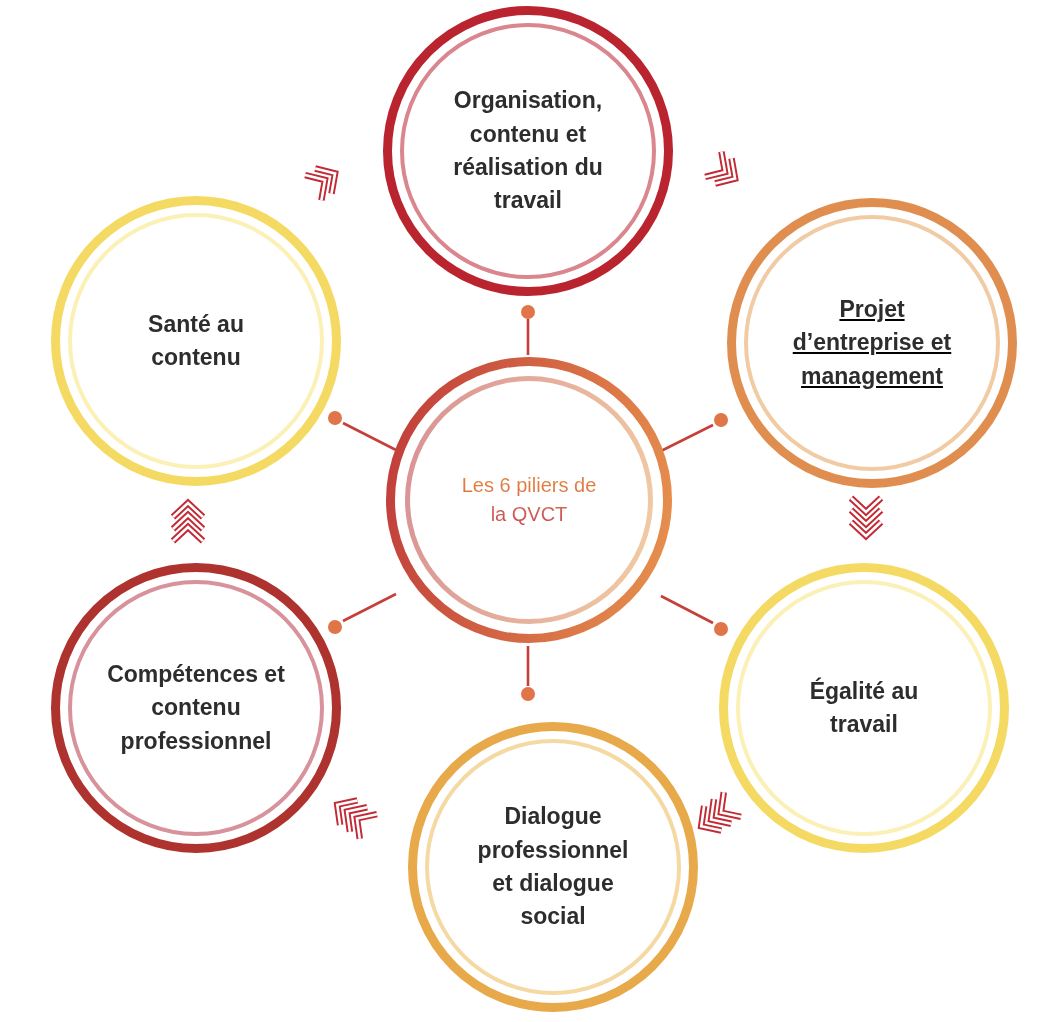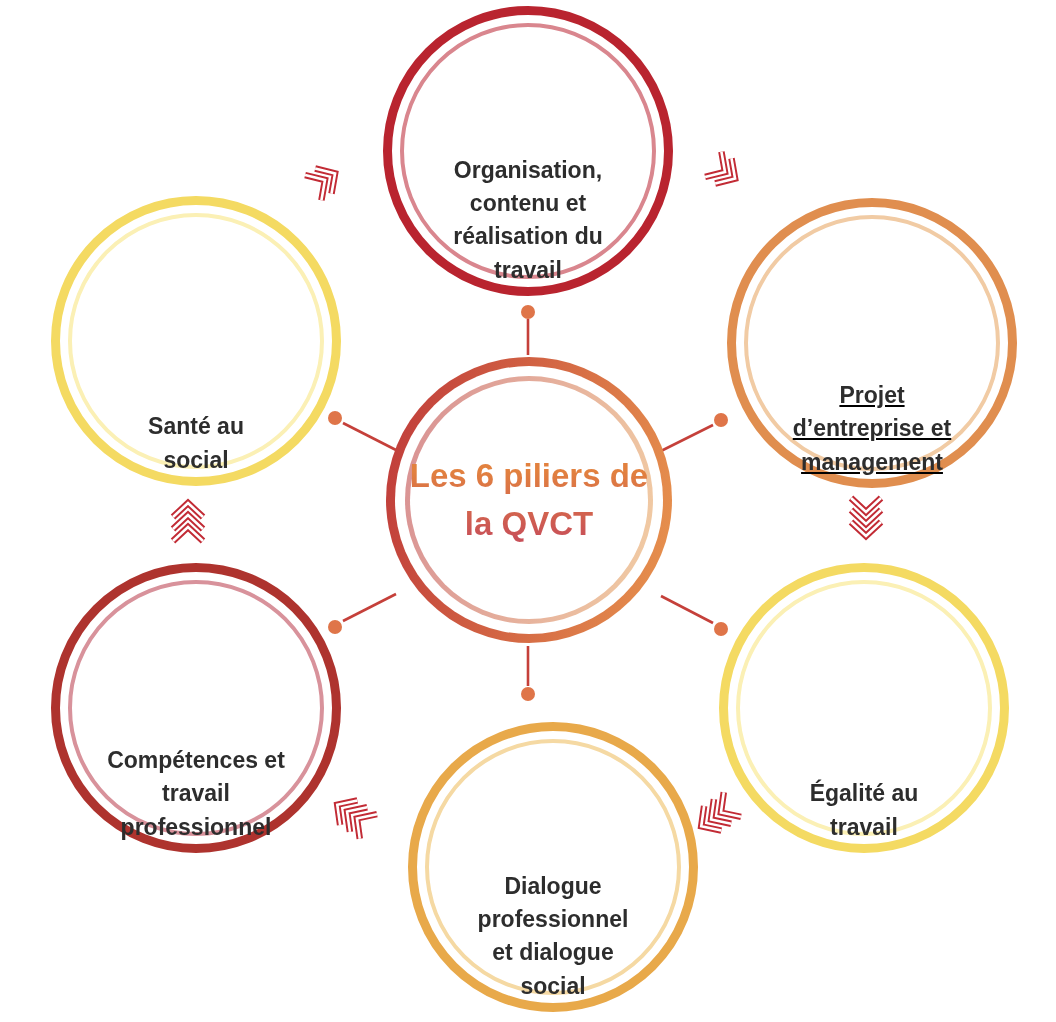--- a/index.html
+++ b/index.html
@@ -22,21 +22,21 @@
   
   .pillar {
     position: absolute;
     width: 290px;
     height: 290px;
     box-sizing: border-box;
     border: 9px solid #999;
     border-radius: 50%;
     background: #ffffff;
     display: flex;
-    align-items: flex-end;
+    align-items: center;
     justify-content: center;
     z-index: 2;
   }
   .inner-ring {
     position: absolute;
     inset: 8px;
     border: 4px solid #ddd;
     border-radius: 50%;
     pointer-events: none;
   }
@@ -70,22 +70,22 @@
   .cc-gap   { position: absolute; inset: 9px;  border-radius: 50%; background: #ffffff; }
   .cc-ring  { position: absolute; inset: 19px; border-radius: 50%;
               background: linear-gradient(100deg, #d89093 0%, #f2cda4 100%); }
   .cc-face  { position: absolute; inset: 24px; border-radius: 50%; background: #ffffff; }
   .cc-label {
     position: absolute; inset: 0;
     display: flex; align-items: center; justify-content: center;
     text-align: center;
   }
   .cc-label span {
-    font-size: 33px;
-    font-weight: 700;
+    font-size: 20px;
+    font-weight: 400;
     line-height: 1.45;
     white-space: pre-line;
     background: linear-gradient(180deg, #e2813f 20%, #c85058 90%);
     -webkit-background-clip: text;
     background-clip: text;
     color: transparent;
     -webkit-text-fill-color: transparent;
   }
 
   
@@ -161,28 +161,28 @@
     <div class="inner-ring" style="border-color: rgb(245, 217, 163);"></div>
     <div class="pillar-label">Dialogue
 professionnel
 et dialogue
 social</div>
   </div>
 
   <div class="pillar" id="p-competences" style="border-color: rgb(174, 51, 46);">
     <div class="inner-ring" style="border-color: rgb(216, 146, 155);"></div>
     <div class="pillar-label">Compétences et
-travail
+contenu
 professionnel</div>
   </div>
 
   <div class="pillar" id="p-sante" style="border-color: rgb(244, 218, 98);">
     <div class="inner-ring" style="border-color: rgb(251, 240, 181);"></div>
     <div class="pillar-label">Santé au
-social</div>
+contenu</div>
   </div>
 
   <span class="arrow" id="a-sante-org">
     <svg width="34" height="36" viewBox="0 0 34 36">
       <path class="chev-red" d="M3,3 L17,18 L3,33"></path>
       <path class="chev-red" d="M15,3 L29,18 L15,33"></path>
       <path class="chev-white" d="M3,3 L17,18 L3,33"></path>
       <path class="chev-white" d="M15,3 L29,18 L15,33"></path>
     </svg>
   </span>

